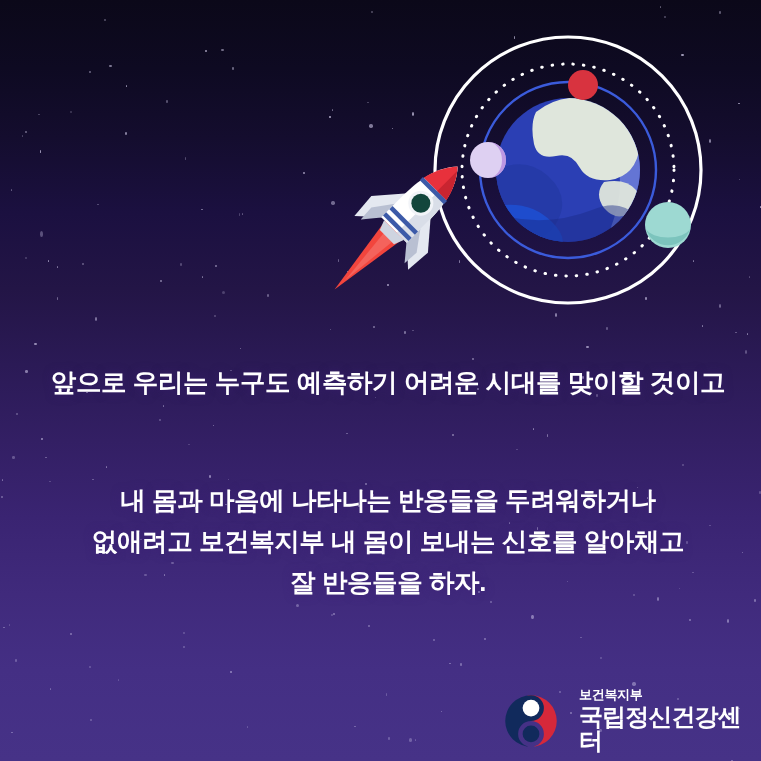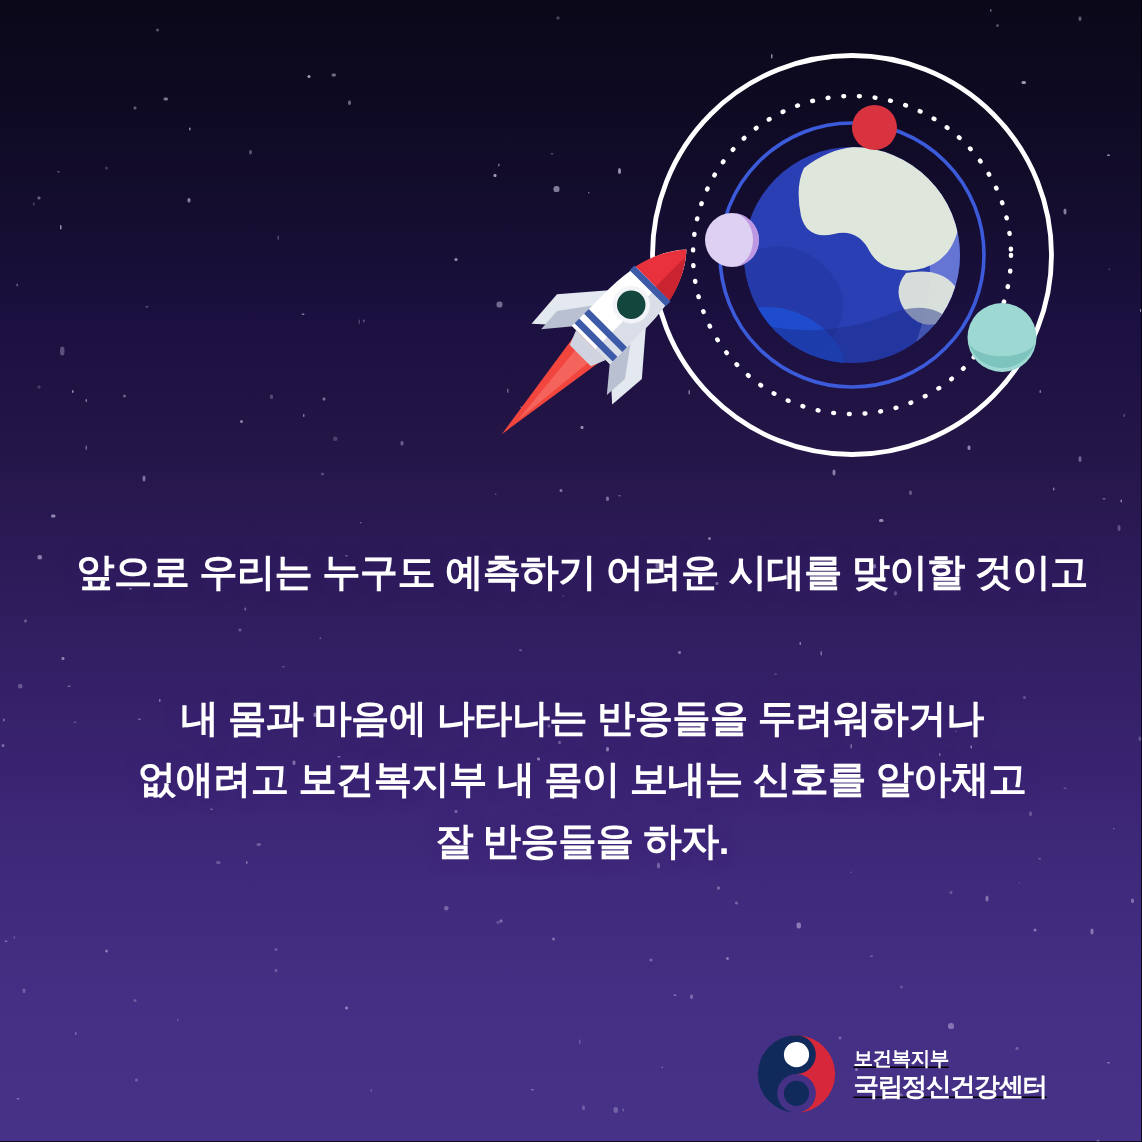--- a/index.html
+++ b/index.html
@@ -70,53 +70,52 @@
     display: block;
     font-size: 25.5px;
     font-weight: 700;
     line-height: 41px;
     letter-spacing: -0.4px;
     color: #ffffff;
     white-space: nowrap;
     text-shadow: 0 0 10px rgba(60,30,120,0.55);
   }
   #para-2 {
-    margin-top: 56px;
+    margin-top: 77px;
   }
 
   
   #logo {
     position: absolute;
     left: 503px;
     top: 688px;
     display: flex;
     align-items: center;
-    gap: 10px;
-    text-decoration: underline;
+    gap: 20px;
   }
   #logo-mark {
     width: 56px;
     height: 56px;
     flex: 0 0 auto;
   }
   #logo-text {
     display: flex;
     flex-direction: column;
     justify-content: center;
     line-height: 1;
   }
   #logo-ministry {
     font-size: 13px;
     font-weight: 700;
     color: #ffffff;
     letter-spacing: -0.3px;
     margin-bottom: 4px;
   }
   #logo-center {
-    font-size: 17px;
+    font-size: 24px;
     font-weight: 700;
     color: #ffffff;
     letter-spacing: -0.9px;
   }
 </style>
 </head>
 <body>
 
 <div id="card">
 

